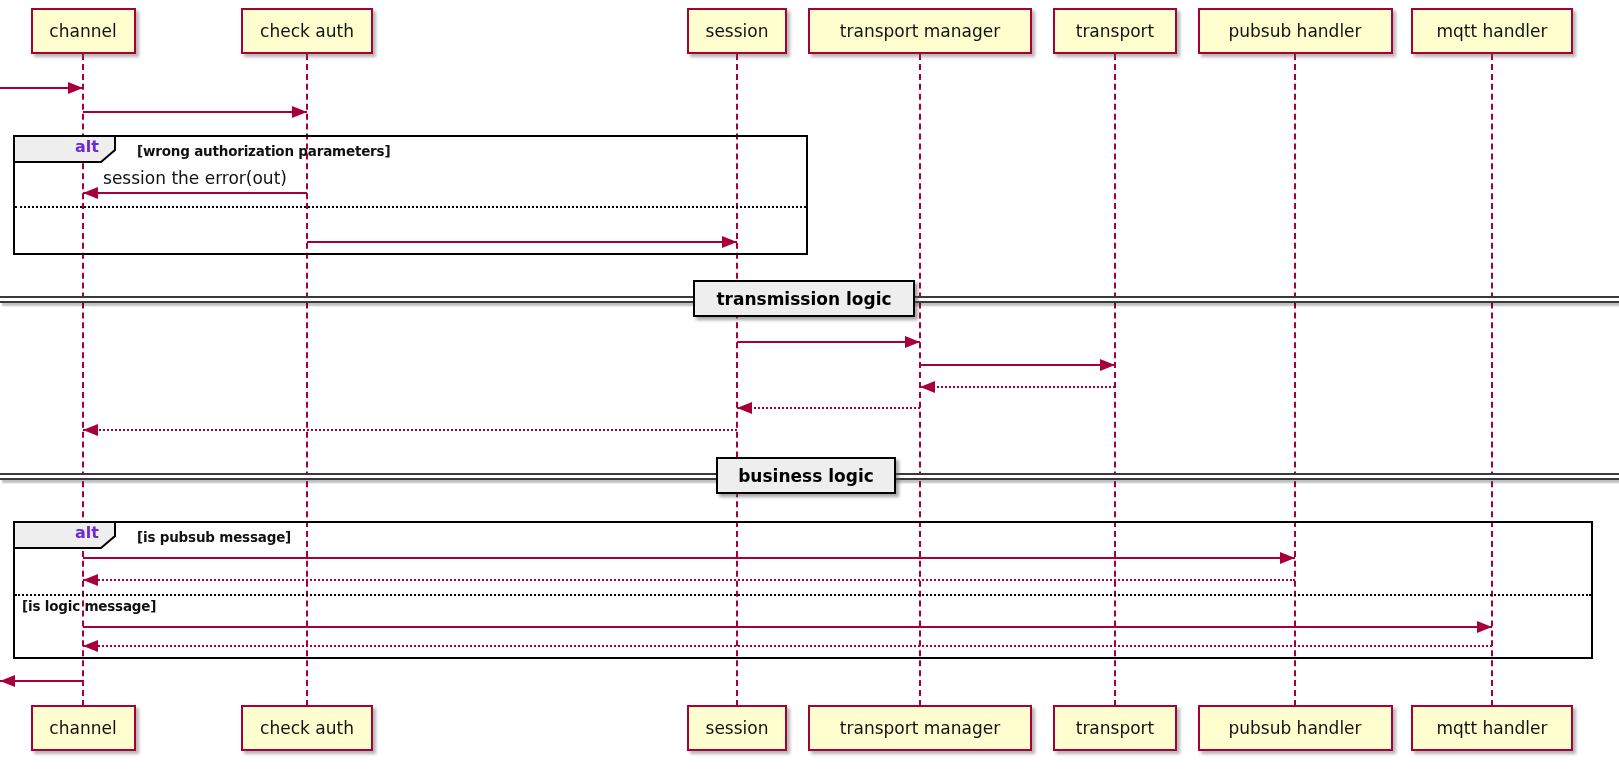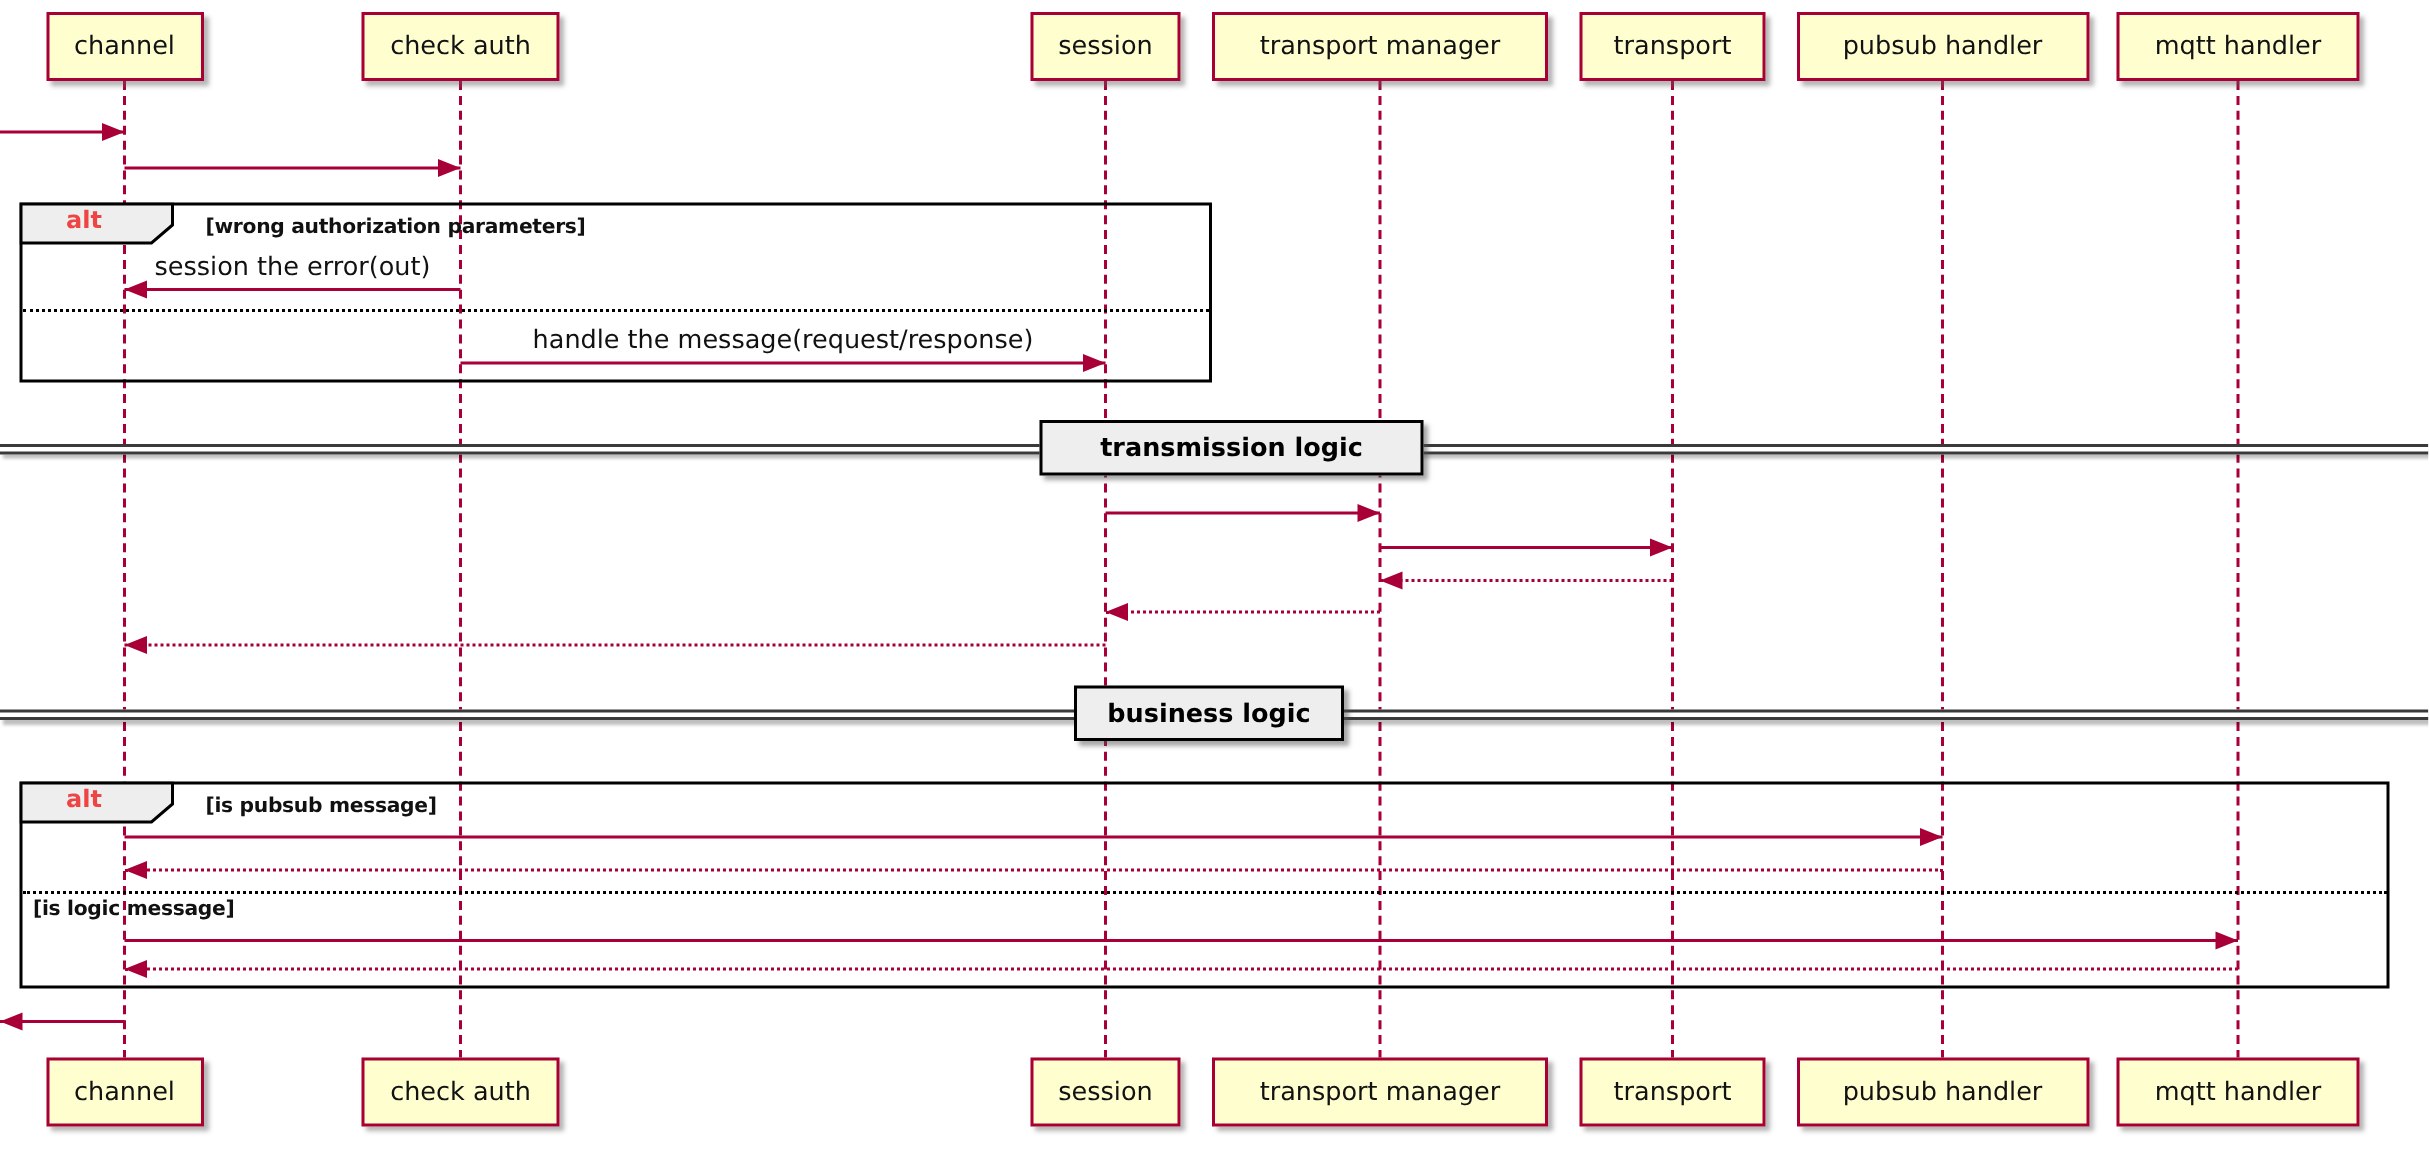--- a/index.html
+++ b/index.html
@@ -25,22 +25,22 @@
     border-top:6px solid transparent; border-bottom:6px solid transparent; }
   .arrow-head.right { border-left:15px solid #A80036; }
   .arrow-head.left  { border-right:15px solid #A80036; }
   .msg-label {
     position:absolute; font-size:17px; color:#111; white-space:nowrap;
     transform:translateX(-50%);
   }
   .frame { position:absolute; box-sizing:border-box; border:2px solid #000; }
   .frame-header { position:absolute; left:-2px; top:-2px; }
   .frame-header .alt-text {
-    position:absolute; left:0; top:2px; width:86px; text-align:center;
-    font-weight:bold; font-size:16px; color:#ef4444;
+    position:absolute; left:0; top:2px; width:86px; text-align:right;
+    font-weight:bold; font-size:16px; color:#6d28d9;
   }
   .frame-guard {
     position:absolute; font-weight:bold; font-size:13.5px; color:#111;
     white-space:nowrap; letter-spacing:-0.2px;
   }
   .frame-sep { position:absolute; left:0; right:0; height:0; border-top:2px dotted #000; }
   .divider-line {
     position:absolute; left:0; width:1619px; height:3px;
     border-top:2px solid #3a3a3a; border-bottom:2px solid #3a3a3a;
     background:#ffffff; box-shadow:2px 3px 2px rgba(0,0,0,.25);
@@ -58,21 +58,21 @@
 
 <div id="stage">
     <div class="lifeline" style="left: 82px; top: 54px; height: 652px;"></div>
     <div class="lifeline" style="left: 306px; top: 54px; height: 652px;"></div>
     <div class="lifeline" style="left: 736px; top: 54px; height: 652px;"></div>
     <div class="lifeline" style="left: 919px; top: 54px; height: 652px;"></div>
     <div class="lifeline" style="left: 1114px; top: 54px; height: 652px;"></div>
     <div class="lifeline" style="left: 1294px; top: 54px; height: 652px;"></div>
     <div class="lifeline" style="left: 1491px; top: 54px; height: 652px;"></div>
     <div class="divider-line" style="top: 296px;"></div>
-    <div class="divider-box" style="left: 693px; top: 280px; width: 256px; height: 37px;">transmission logic</div>
+    <div class="divider-box" style="left: 693px; top: 280px; width: 222px; height: 37px;">transmission logic</div>
     <div class="divider-line" style="top: 473px;"></div>
     <div class="divider-box" style="left: 716px; top: 457px; width: 180px; height: 37px;">business logic</div>
     <div class="frame" style="left: 13px; top: 135px; width: 795px; height: 120px;">
       <div class="frame-header"><svg width="104" height="29" xmlns="http://www.w3.org/2000/svg">
           <polygon points="1,1 102,1 102,15 88,27 1,27" fill="#EEEEEE" stroke="#000000" stroke-width="2"></polygon>
         </svg><div class="alt-text">alt</div></div>
       <div class="frame-guard" style="left: 122px; top: 6px;">[wrong authorization parameters]</div>
       <div class="frame-sep" style="top: 69px;"></div>
     </div>
     <div class="frame" style="left: 13px; top: 521px; width: 1580px; height: 138px;">
@@ -85,21 +85,20 @@
     </div>
     <div class="msg-line solid" style="left: 0px; top: 87px; width: 83px;"></div>
     <div class="arrow-head right" style="left: 68px; top: 82px;"></div>
     <div class="msg-line solid" style="left: 83px; top: 111px; width: 224px;"></div>
     <div class="arrow-head right" style="left: 292px; top: 106px;"></div>
     <div class="msg-line solid" style="left: 83px; top: 192px; width: 224px;"></div>
     <div class="arrow-head left" style="left: 83px; top: 187px;"></div>
     <div class="msg-label" style="left: 195px; top: 168px;">session the error(out)</div>
     <div class="msg-line solid" style="left: 307px; top: 241px; width: 430px;"></div>
     <div class="arrow-head right" style="left: 722px; top: 236px;"></div>
-    <div class="msg-label" style="left: 522px; top: 217px;">handle the message(request/response)</div>
     <div class="msg-line solid" style="left: 737px; top: 341px; width: 183px;"></div>
     <div class="arrow-head right" style="left: 905px; top: 336px;"></div>
     <div class="msg-line solid" style="left: 920px; top: 364px; width: 195px;"></div>
     <div class="arrow-head right" style="left: 1100px; top: 359px;"></div>
     <div class="msg-line dotted" style="left: 920px; top: 386px; width: 195px;"></div>
     <div class="arrow-head left" style="left: 920px; top: 381px;"></div>
     <div class="msg-line dotted" style="left: 737px; top: 407px; width: 183px;"></div>
     <div class="arrow-head left" style="left: 737px; top: 402px;"></div>
     <div class="msg-line dotted" style="left: 83px; top: 429px; width: 654px;"></div>
     <div class="arrow-head left" style="left: 83px; top: 424px;"></div>

